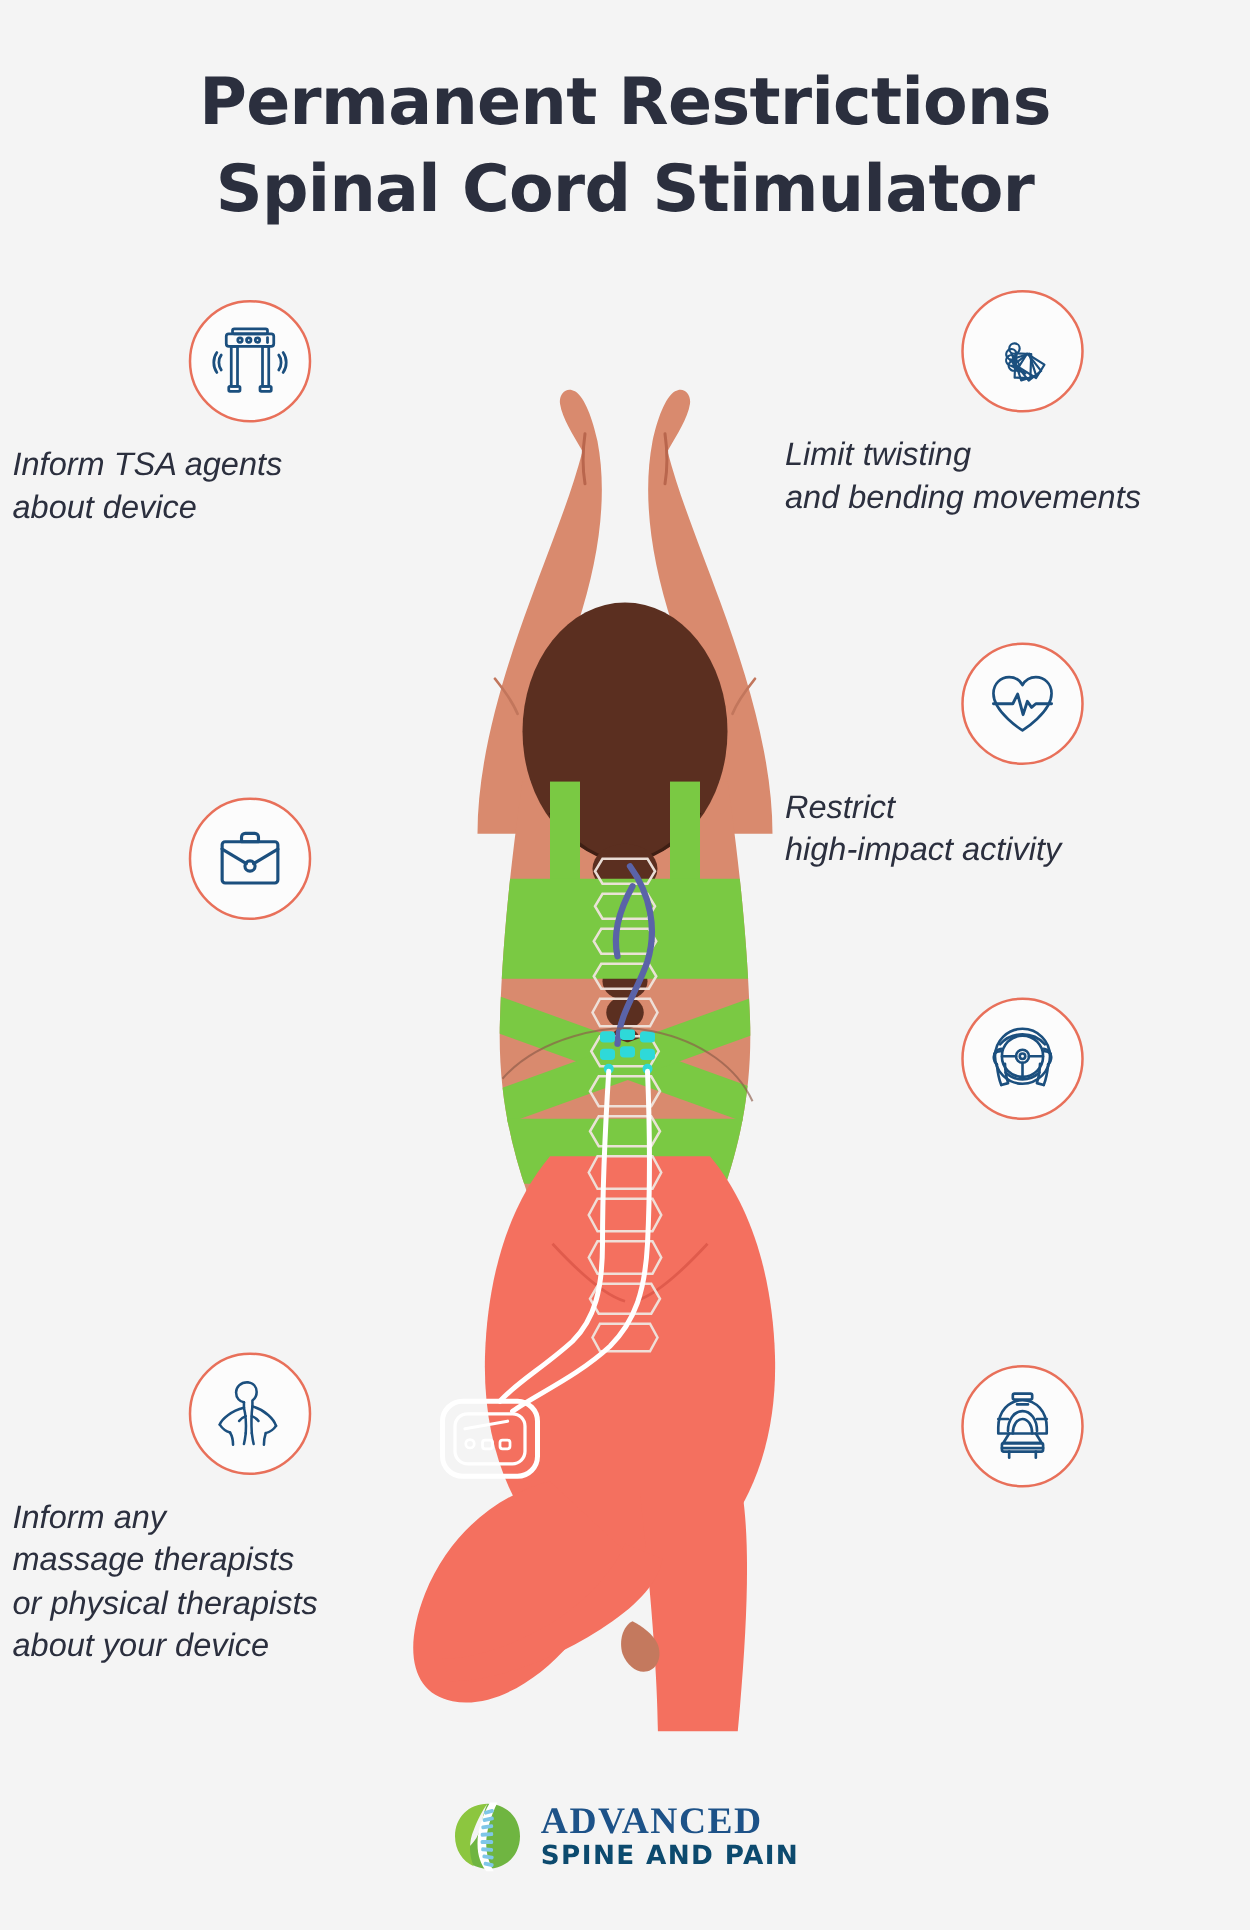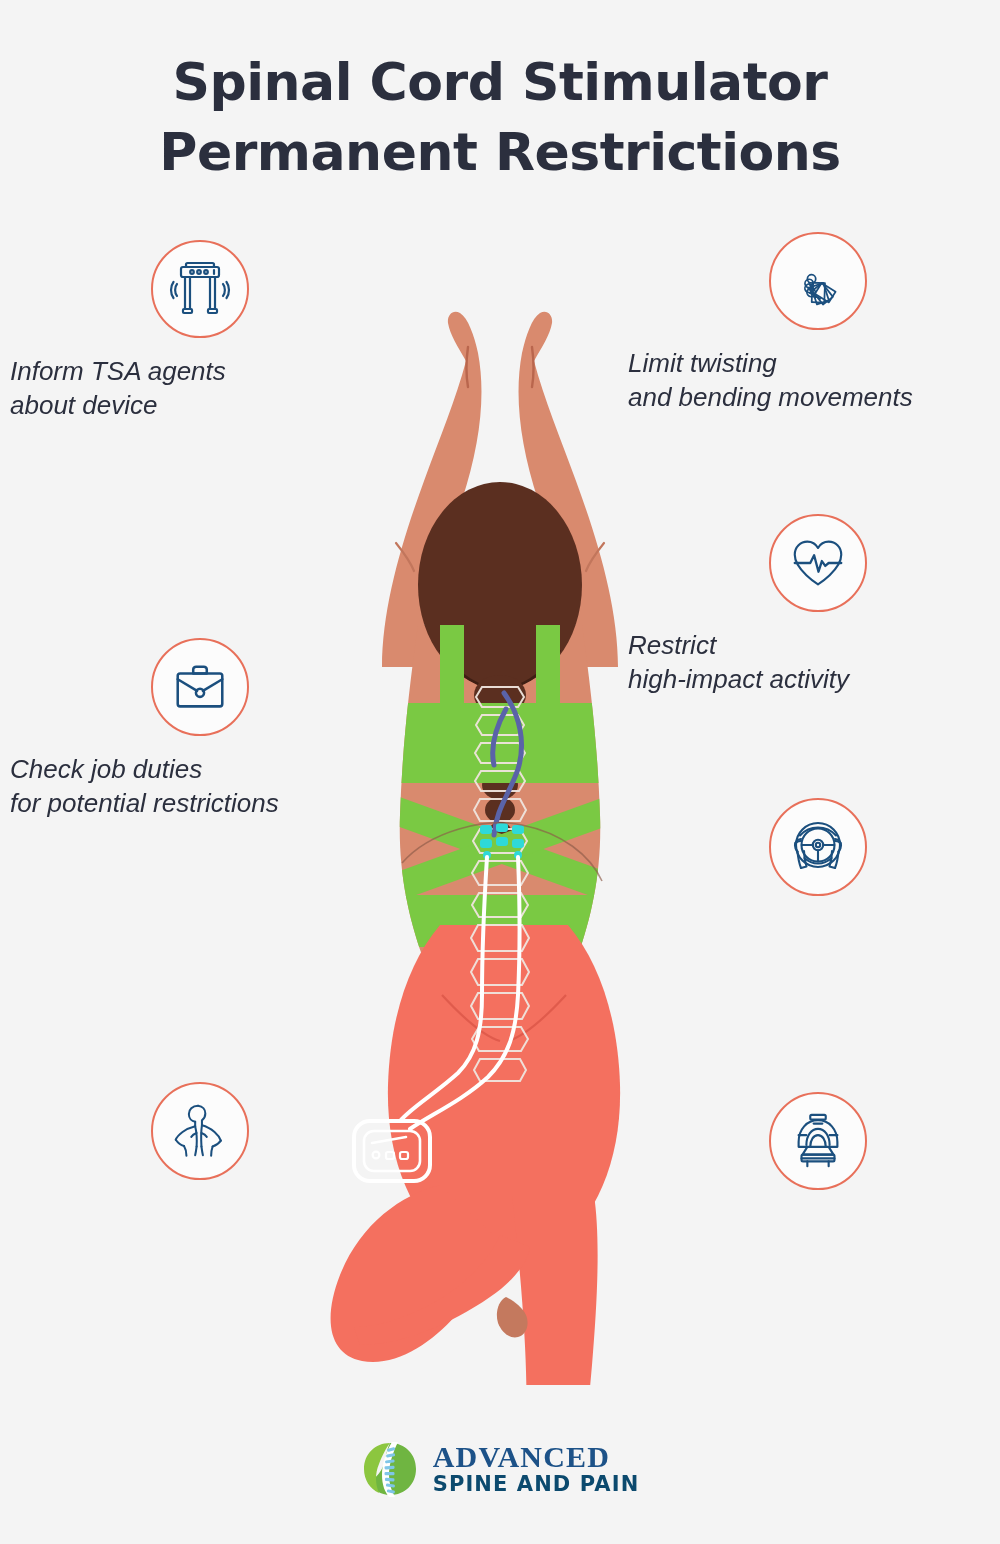--- a/index.html
+++ b/index.html
@@ -110,22 +110,22 @@
     font-size: 21px;
     letter-spacing: 1.1px;
     color: #0c4a6e;
     line-height: 1.2;
   }
 </style>
 </head>
 <body>
 
 <div class="title-block">
+  <div class="title-line">Permanent Restrictions</div>
   <div class="title-line">Spinal Cord Stimulator</div>
-  <div class="title-line">Permanent Restrictions</div>
 </div>
 
 <div class="figure-wrap">
   <svg viewBox="0 0 420 1090" xmlns="http://www.w3.org/2000/svg">
     <defs>
       <clipPath id="torsoClip">
         <path d="M128 330 C118 400 112 460 110 520 C108 575 118 620 132 660
                  C148 705 160 740 163 775 L257 775 C260 740 272 705 288 660
                  C302 620 312 575 310 520 C308 460 302 400 292 330 Z"></path>
       </clipPath>
@@ -286,22 +286,20 @@
 <div class="item left" id="item-job">
   <div class="badge">
     <svg width="62" height="62" viewBox="0 0 64 64" fill="none" stroke="#1b4f7e" stroke-width="2.6" stroke-linecap="round" stroke-linejoin="round">
       <path d="M25 14 a3 3 0 0 1 3-3 h8 a3 3 0 0 1 3 3 v4 h-14 z"></path>
       <rect x="9" y="18" width="46" height="34" rx="2.5"></rect>
       <path d="M9 24 L29 36"></path>
       <path d="M55 24 L35 36"></path>
       <circle cx="32" cy="38" r="4.2"></circle>
     </svg>
   </div>
-  <div class="item-label">Check job duties
-for potential restrictions</div>
 </div>
 
 <div class="item left" id="item-massage">
   <div class="badge">
     <svg width="62" height="62" viewBox="0 0 64 64" fill="none" stroke="#1b4f7e" stroke-width="2.1" stroke-linecap="round" stroke-linejoin="round">
       <path d="M30 6 C24 6 20.5 10 20.5 14.5 C20.5 19 23.5 22 27 22.5"></path>
       <path d="M30 6 C35 6.5 37.5 10 37.5 14 C37.5 17 36 19.5 34 21 L34 26"></path>
       <path d="M27 22.5 L27 27"></path>
       <path d="M27 27 C23 28 18 30 14 33 C10.5 35.6 8 38 7 41"></path>
       <path d="M34 26 C38 27 43 29.5 47 33 C50.5 36 52.5 39 53.5 42"></path>
@@ -310,20 +308,24 @@
       <path d="M28.5 48 C28 52 27.5 55 27 57"></path>
       <path d="M33.5 48 C34 52 34.5 55 35 57"></path>
       <path d="M7 41 C9 44 12 46.5 15.5 47.5"></path>
       <path d="M53.5 42 C51.5 45 48.5 47 45 48"></path>
       <path d="M15.5 47.5 C17 50 18 54 18 57.5"></path>
       <path d="M45 48 C44 51 43.5 54.5 43.5 57.5"></path>
       <path d="M28.5 34 C26 35 24 36.5 23 38"></path>
       <path d="M33.5 34 C36 35 38 36.5 39 38"></path>
     </svg>
   </div>
+  <div class="item-label">Inform any
+massage therapists
+or physical therapists
+about your device</div>
 </div>
 
 <div class="item right" id="item-twist">
   <div class="badge">
     <svg width="62" height="62" viewBox="0 0 64 64" fill="none" stroke="#1b4f7e" stroke-width="1.8" stroke-linecap="round" stroke-linejoin="round">
 
       <g transform="rotate(-58 32 40)">
         <path d="M26 40 h13 v17 h-13 z"></path>
         <circle cx="25" cy="36" r="4.3"></circle>
         <path d="M22.5 40 C24 42.5 25 45 24.5 47.5"></path>

